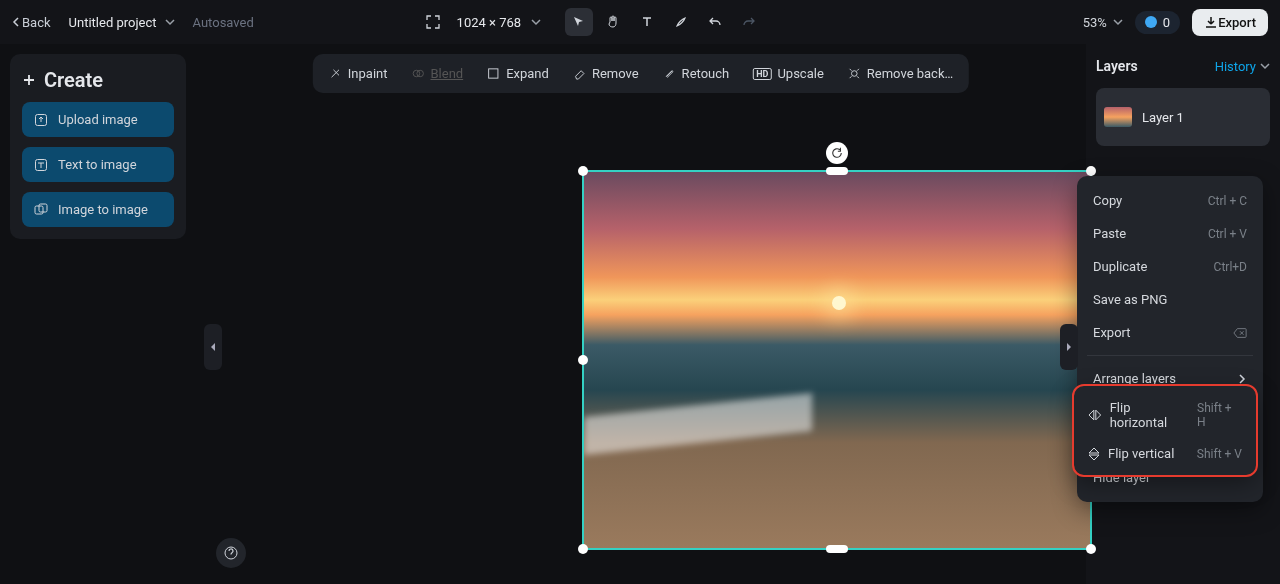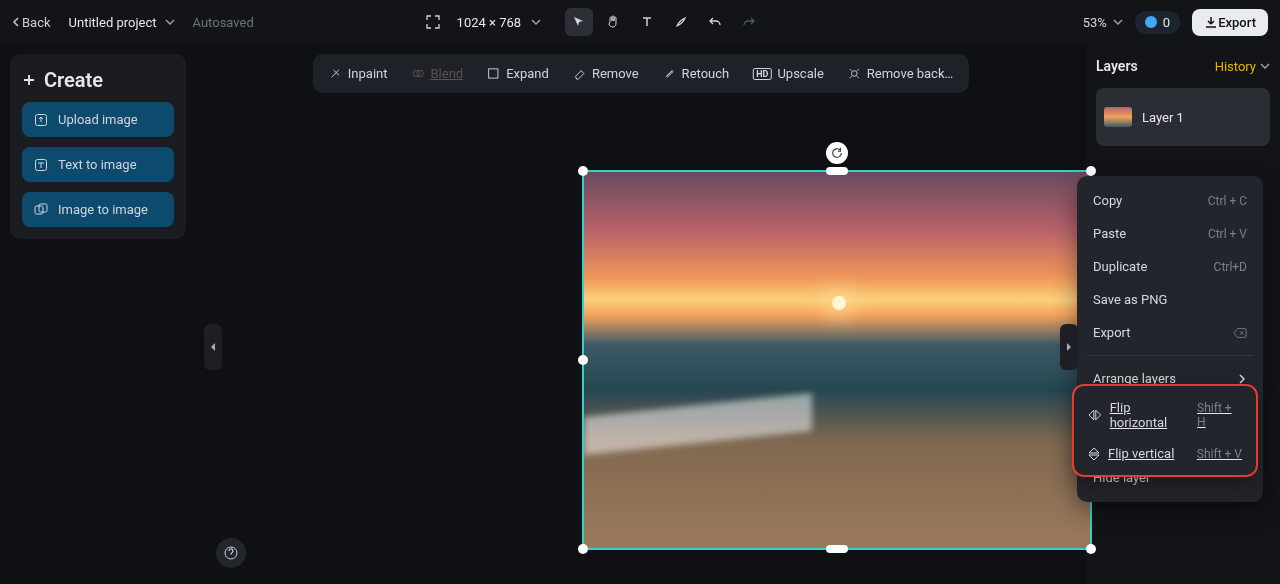--- a/index.html
+++ b/index.html
@@ -58,28 +58,28 @@
 .h-ml{top:50%;left:-6px;transform:translateY(-50%)}
 .h-mt{top:-5px;left:50%;transform:translateX(-50%);width:22px;height:8px;border-radius:4px}
 .h-mb{bottom:-5px;left:50%;transform:translateX(-50%);width:22px;height:8px;border-radius:4px}
 .rotate-handle{position:absolute;top:-30px;left:50%;transform:translateX(-50%);width:22px;height:22px;border-radius:50%;background:#fff;display:flex;align-items:center;justify-content:center;color:#333;}
 .context-menu { position: absolute; top: 132px; left: 881px; width: 186px; background: #22252b; border-radius: 10px; padding: 8px 0; box-shadow: 0 8px 24px rgba(0,0,0,0.4);}
 .cm-item { padding: 9px 16px; display:flex; justify-content:space-between; align-items:center; cursor:pointer; color:#d5d8dd;}
 .cm-item .shortcut { color:#7a8088; font-size:12px;}
 .cm-divider { height:1px; background:#33363d; margin:6px 10px;}
 .cm-item.hl { background:#2f3239; border-radius:6px; margin:0 6px; padding:9px 10px;}
 .cm-item.hl-outline { outline:2px solid #e63b2e; outline-offset:-1px;}
-.submenu { position:absolute; top:386px; left:1074px; width:182px; background:#22252b; border-radius:10px; padding:6px 6px; box-shadow:0 8px 24px rgba(0,0,0,0.4); outline:2px solid #e63b2e;text-decoration:underline;}
+.submenu { position:absolute; top:386px; left:1074px; width:182px; background:#22252b; border-radius:10px; padding:6px 6px; box-shadow:0 8px 24px rgba(0,0,0,0.4); outline:2px solid #e63b2e;}
 .sm-item { padding:8px 8px; display:flex; align-items:center; gap:8px; cursor:pointer; color:#d5d8dd; justify-content:space-between;}
 .sm-item .lbl{display:flex;gap:8px;align-items:center;}
 .sm-item .shortcut{color:#7a8088;font-size:12px;}
 .right-panel { width: 194px; background:#131418; padding:14px 10px;}
 .rp-head { display:flex; justify-content:space-between; align-items:center;}
 .rp-title { font-weight:600; font-size:14px;}
-.rp-history { color:#eab308; display:flex; align-items:center; gap:4px; cursor:pointer;}
+.rp-history { color:#0ea5e9; display:flex; align-items:center; gap:4px; cursor:pointer;}
 .layer-row { margin-top:14px; background:#2a2d34; border-radius:8px; padding:19px 8px; display:flex; align-items:center; gap:10px;}
 .thumb { width:28px; height:20px; border-radius:3px; background:linear-gradient(180deg,#b5616a,#f6a25f 50%,#3b5a66);}
 .side-collapse { position:absolute; top:280px; width:18px; height:46px; background:#1d1f25; border-radius:6px; display:flex; align-items:center; justify-content:center; color:#aab; cursor:pointer;}
 .side-collapse.left{left:8px}
 .side-collapse.right{right:8px}
 .help { position:absolute; bottom:16px; left:20px; width:30px; height:30px; border-radius:50%; background:#22252b; display:flex; align-items:center; justify-content:center; color:#cfd3da; cursor:pointer;}
 svg{display:block}
 .chev{width:10px;height:10px}
 </style>
 </head>

